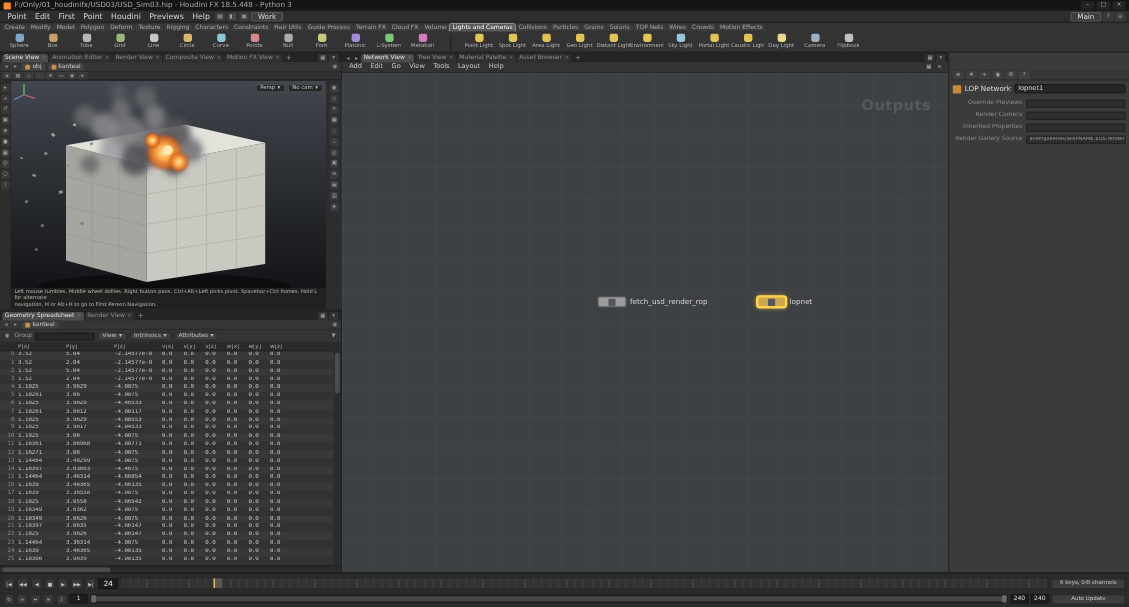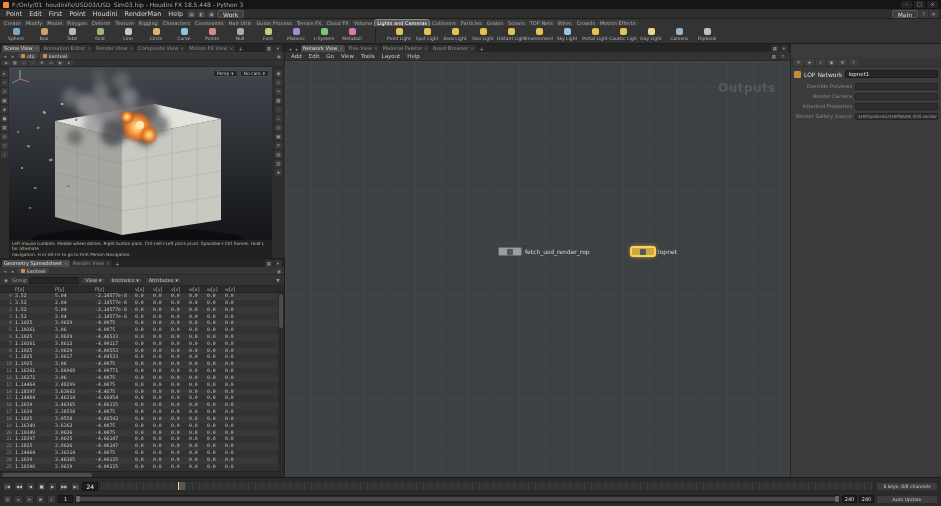--- a/index.html
+++ b/index.html
@@ -127,21 +127,21 @@
     <span class="menu-item">Point</span>
 
     <span class="menu-item">Edit</span>
 
     <span class="menu-item">First</span>
 
     <span class="menu-item">Point</span>
 
     <span class="menu-item">Houdini</span>
 
-    <span class="menu-item">RenderMan</span>
+    <span class="menu-item">Previews</span>
 
     <span class="menu-item">Help</span>
 
     <span class="mico">▦</span>
 
     <span class="mico">◧</span>
 
     <span class="mico">▣</span>
 
   <span class="mpill">Work</span>

